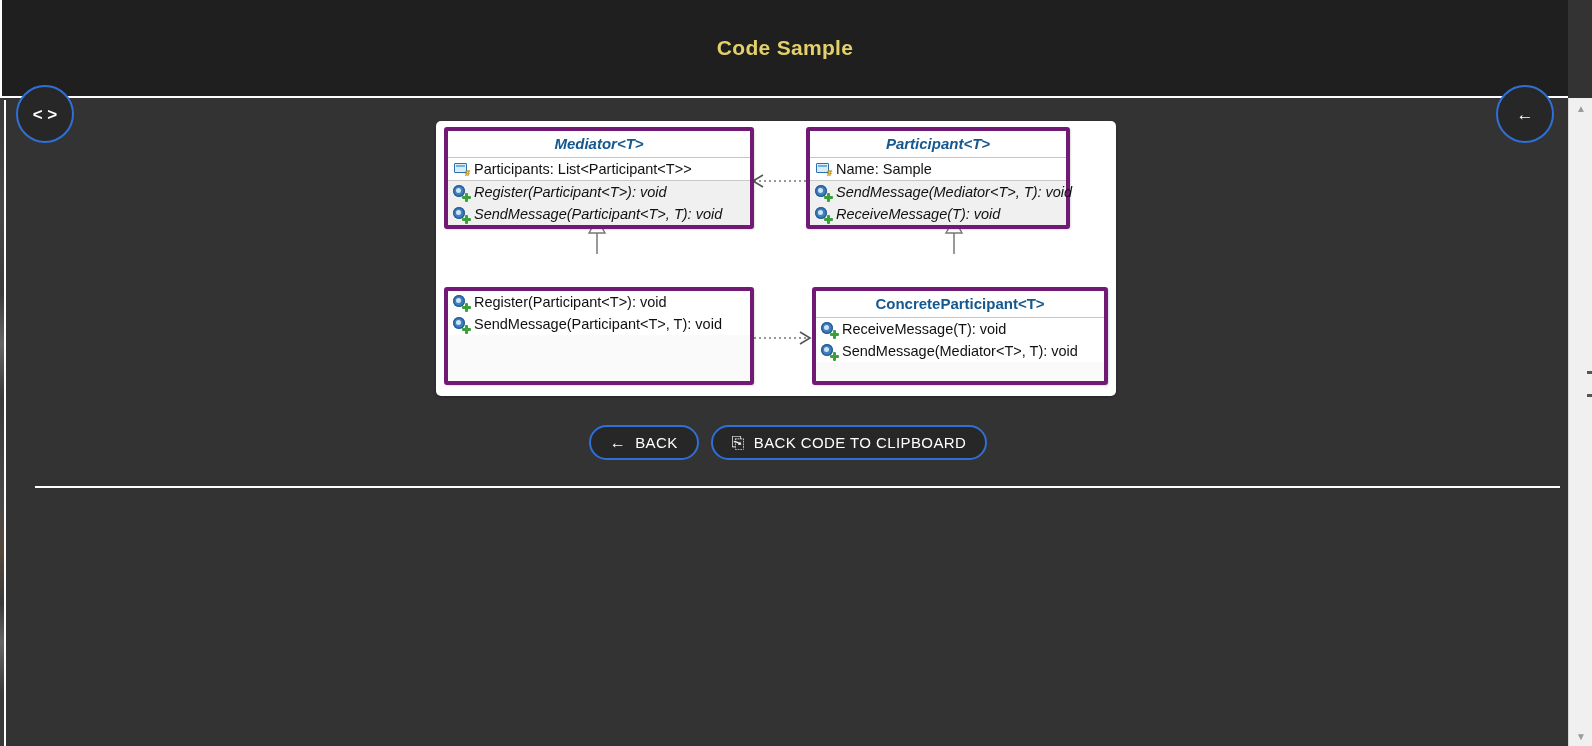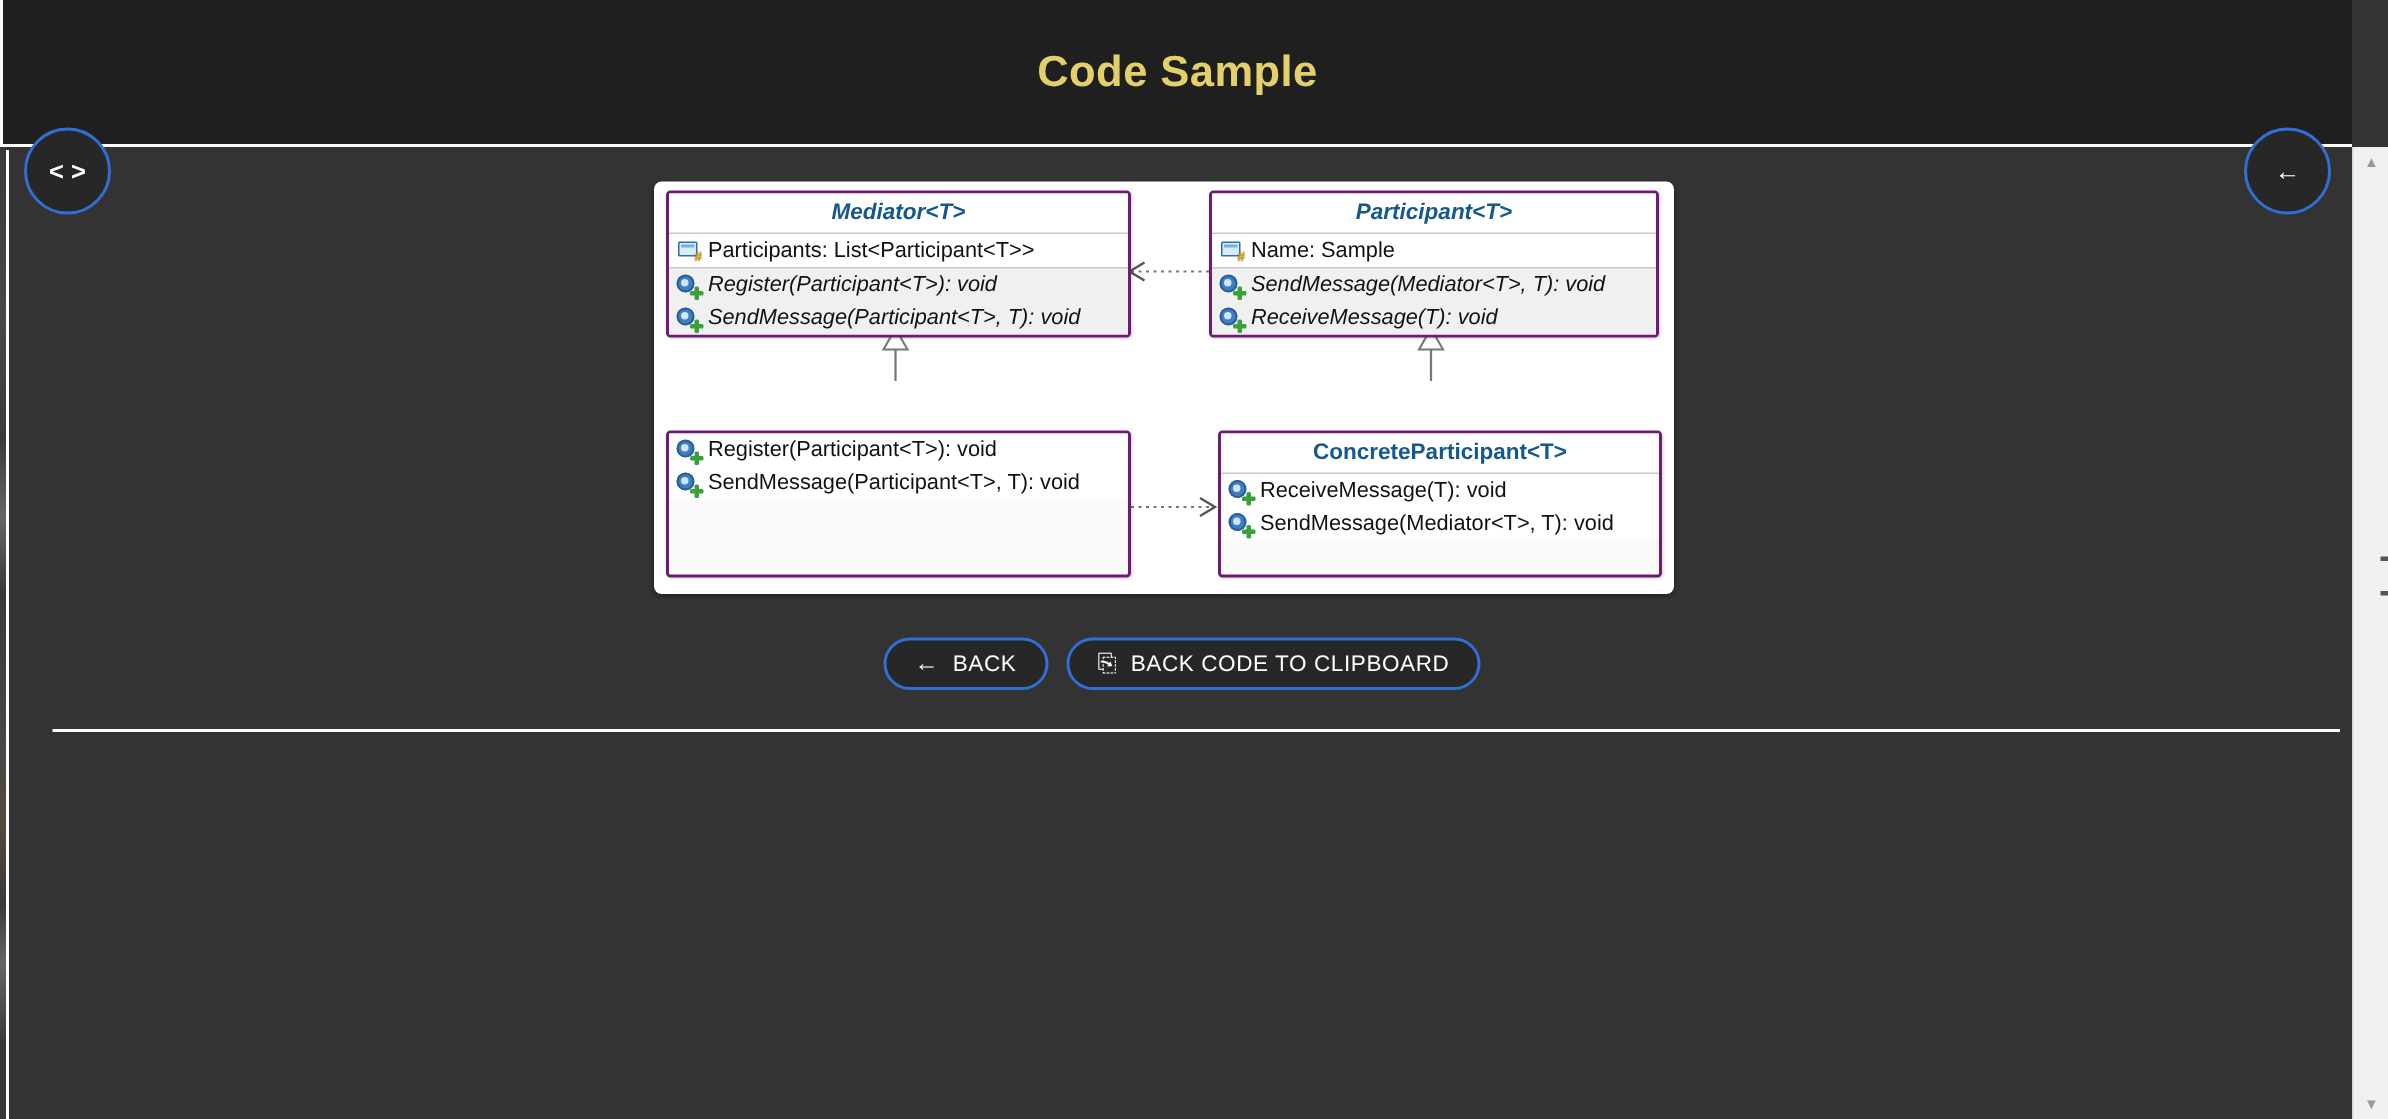--- a/index.html
+++ b/index.html
@@ -36,21 +36,21 @@
     width: 1568px; height: 98px;
     background: #1f1f1f;
     border-bottom: 2px solid #fdfdfd;
     border-left: 2px solid #fdfdfd;
     display: flex;
     align-items: center;
     justify-content: center;
   }
   .header-title {
     color: #e3d06a;
-    font-size: 29px;
+    font-size: 21px;
     font-weight: bold;
     letter-spacing: .3px;
     text-align: right;
     user-select: none;
   }
 
   
   .fab {
     position: absolute;
     width: 58px; height: 58px;
@@ -92,21 +92,21 @@
     width: 680px;
     height: 275px;
     background: #ffffff;
     border-radius: 5px;
     box-shadow: 0 1px 3px rgba(0,0,0,.35);
   }
 
   .uml-box {
     position: absolute;
     background: #fafafa;
-    border: 2px solid #701a75;
+    border: 4px solid #701a75;
     border-radius: 3px;
     box-shadow: 1px 1px 2px rgba(0,0,0,.13);
   }
   .uml-title {
     text-align: center;
     color: #14588f;
     font-size: 15px;
     font-weight: bold;
     padding: 4px 6px 5px;
     background: #ffffff;
@@ -293,21 +293,21 @@
           <div class="uml-row italic">
             <span class="ico ico-method">
                 <span class="gear"></span>
                 <span class="plus"></span>
               </span>
             <span>SendMessage(Participant&lt;T&gt;, T): void</span>
           </div>
         </div>
       </div>
 
-      <div class="uml-box" style="left:370px; top:6px; width:300px;">
+      <div class="uml-box" style="left:370px; top:6px; width:264px;">
         <div class="uml-title italic">Participant&lt;T&gt;</div>
         <div class="uml-section">
           <div class="uml-row">
             <span class="ico ico-prop">
                 <span class="win"></span>
                 <span class="hash">#</span>
               </span>
             <span>Name: Sample</span>
           </div>
         </div>

